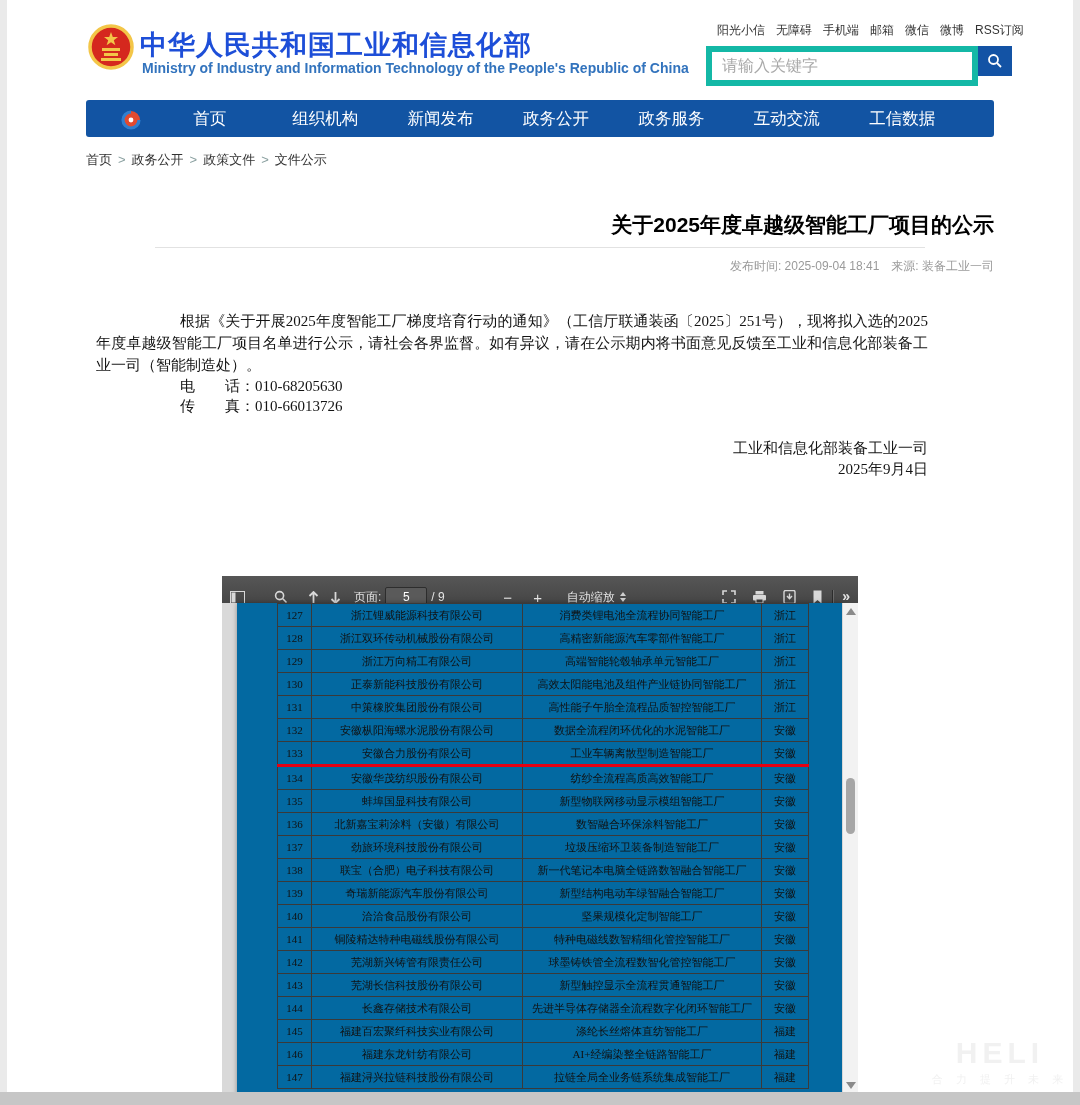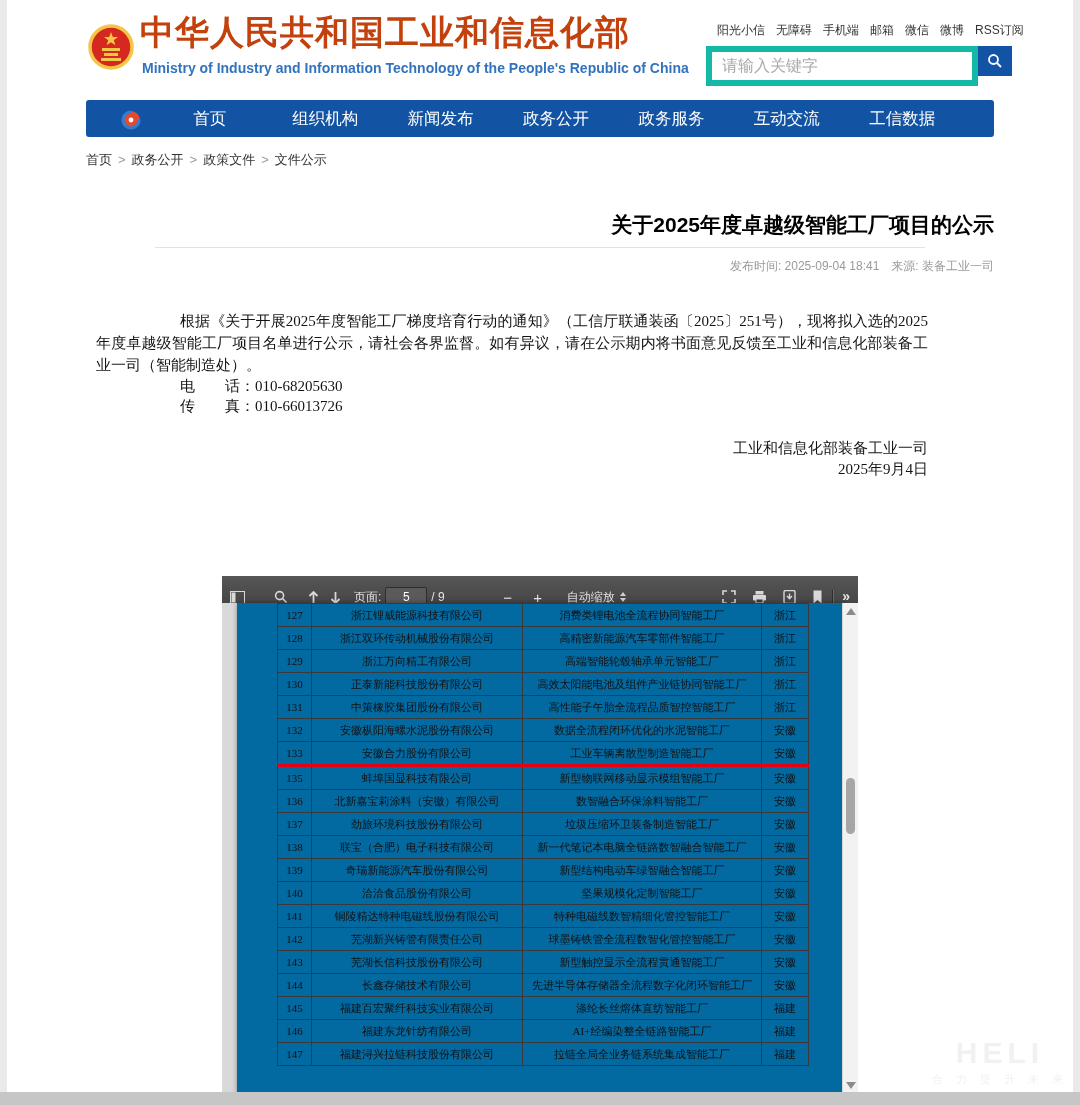--- a/index.html
+++ b/index.html
@@ -4,22 +4,22 @@
 <style>
   html,body{margin:0;padding:0}
   body{width:1080px;height:1105px;position:relative;background:#fff;overflow:hidden;
        font-family:"Liberation Sans",sans-serif;color:#333}
   .edge{position:absolute;top:0;bottom:0;width:7px;background:#eaeaea;z-index:50}
   .edge.l{left:0}.edge.r{right:0}
   .bottom-strip{position:absolute;left:0;right:0;bottom:0;height:13px;background:#c6c6c6;z-index:60}
 
   
   .emblem{position:absolute;left:88px;top:20px;width:46px;height:58px}
-  .site-title{position:absolute;left:140px;top:10px;font-size:34px;font-weight:bold;
-              color:#c2410c;letter-spacing:1px;white-space:nowrap}
+  .site-title{position:absolute;left:140px;top:27px;font-size:27px;font-weight:bold;
+              color:#1d4ed8;letter-spacing:1px;white-space:nowrap}
   .site-sub{position:absolute;left:142px;top:60px;font-size:14px;font-weight:bold;color:#3273bd;white-space:nowrap}
   .quicklinks{position:absolute;left:706px;top:22px;width:286px;display:flex;align-items:center;
               gap:11px;font-size:12px;color:#333;white-space:nowrap}
   .quicklinks .qlink{cursor:pointer}
   .sun-ico{width:11px;height:13px;border-radius:50% 50% 40% 40%;
            background:linear-gradient(135deg,#4a90d9 45%,#f5c842 55%);display:inline-block}
   .searchbar{position:absolute;left:706px;top:46px;display:flex}
   .searchbar input{width:240px;height:28px;border:6px solid #14b8a6;padding:0 10px;font-size:16px;outline:none}
   .searchbar input::placeholder{color:#a9a9a9}
   .search-btn{width:34px;height:30px;background:#1353a5;border:none;display:flex;align-items:center;
@@ -274,20 +274,26 @@
               <td class="c-prj">数据全流程闭环优化的水泥智能工厂</td>
               <td class="c-prv">安徽</td>
             </tr>
             <tr class="hl">
               <td class="c-seq">133</td>
               <td class="c-com">安徽合力股份有限公司</td>
               <td class="c-prj">工业车辆离散型制造智能工厂</td>
               <td class="c-prv">安徽</td>
             </tr>
             <tr>
+              <td class="c-seq">134</td>
+              <td class="c-com">安徽华茂纺织股份有限公司</td>
+              <td class="c-prj">纺纱全流程高质高效智能工厂</td>
+              <td class="c-prv">安徽</td>
+            </tr>
+            <tr>
               <td class="c-seq">135</td>
               <td class="c-com">蚌埠国显科技有限公司</td>
               <td class="c-prj">新型物联网移动显示模组智能工厂</td>
               <td class="c-prv">安徽</td>
             </tr>
             <tr>
               <td class="c-seq">136</td>
               <td class="c-com">北新嘉宝莉涂料（安徽）有限公司</td>
               <td class="c-prj">数智融合环保涂料智能工厂</td>
               <td class="c-prv">安徽</td>

